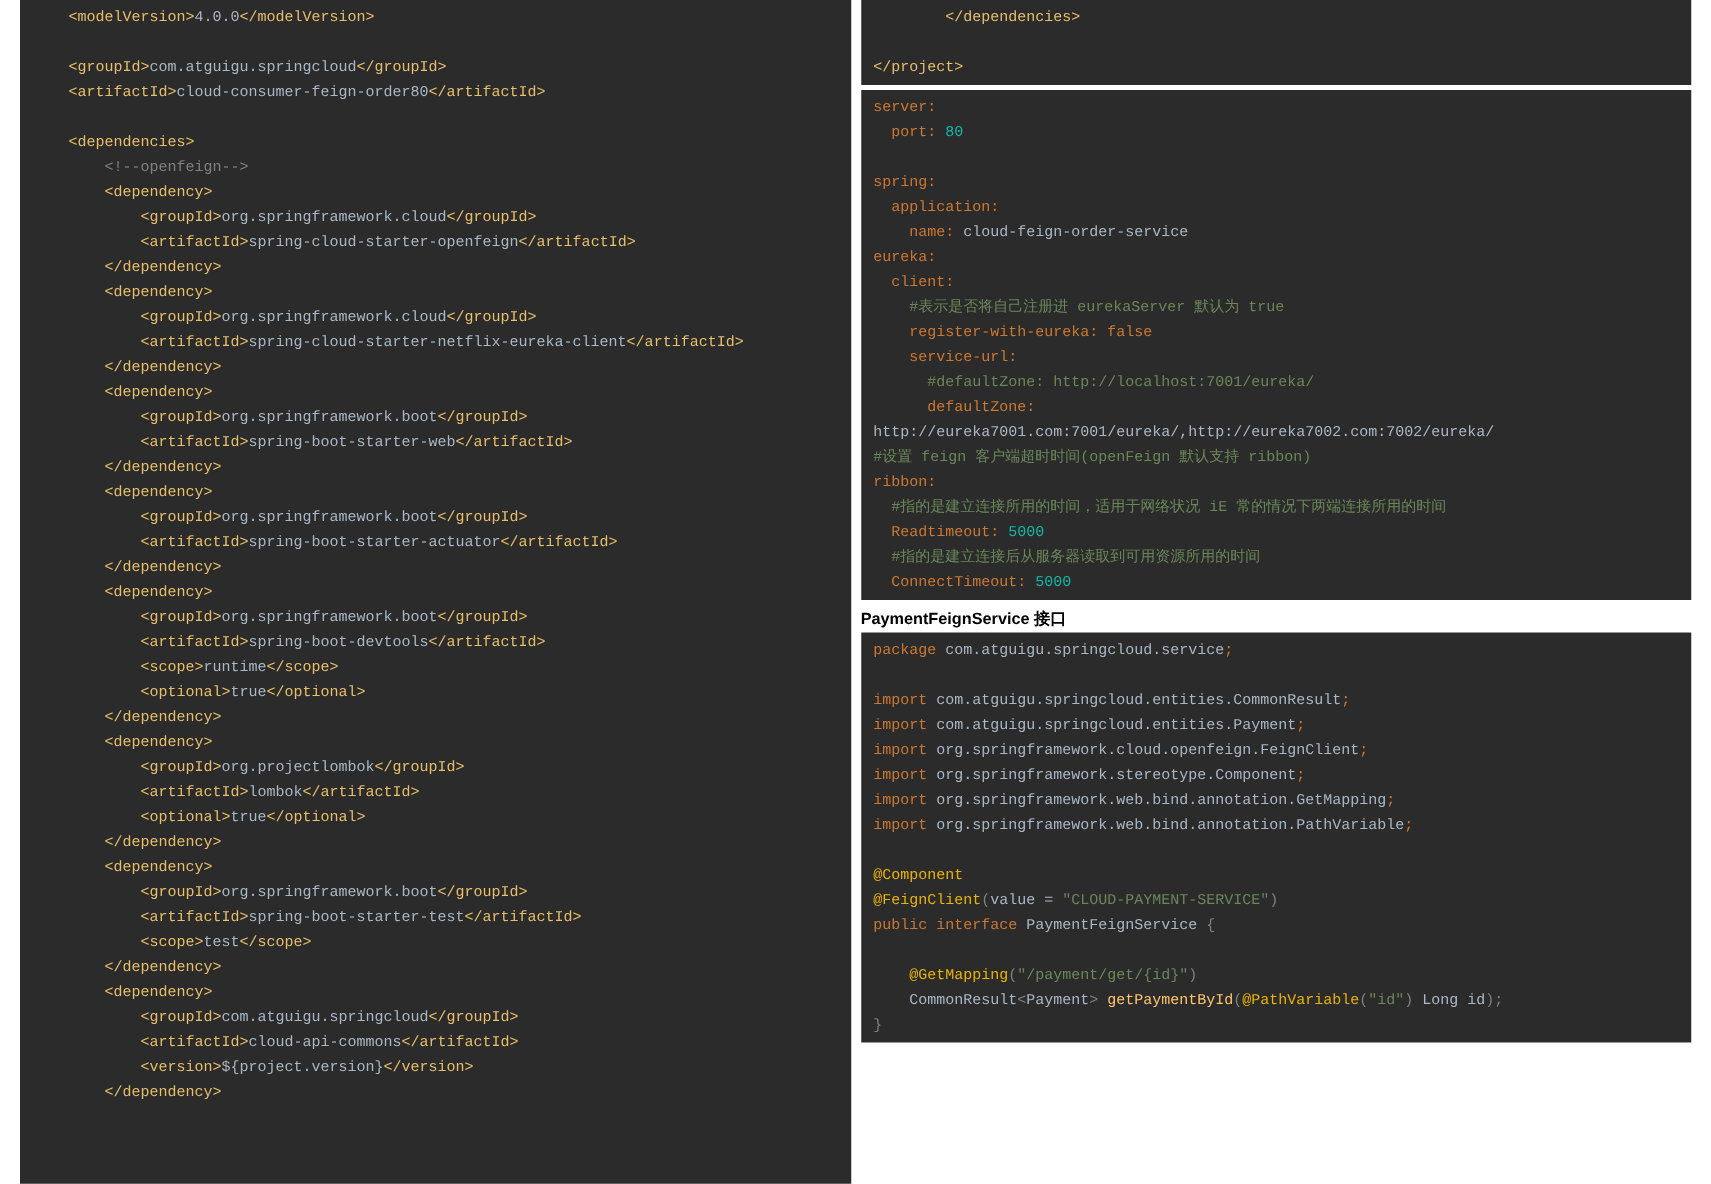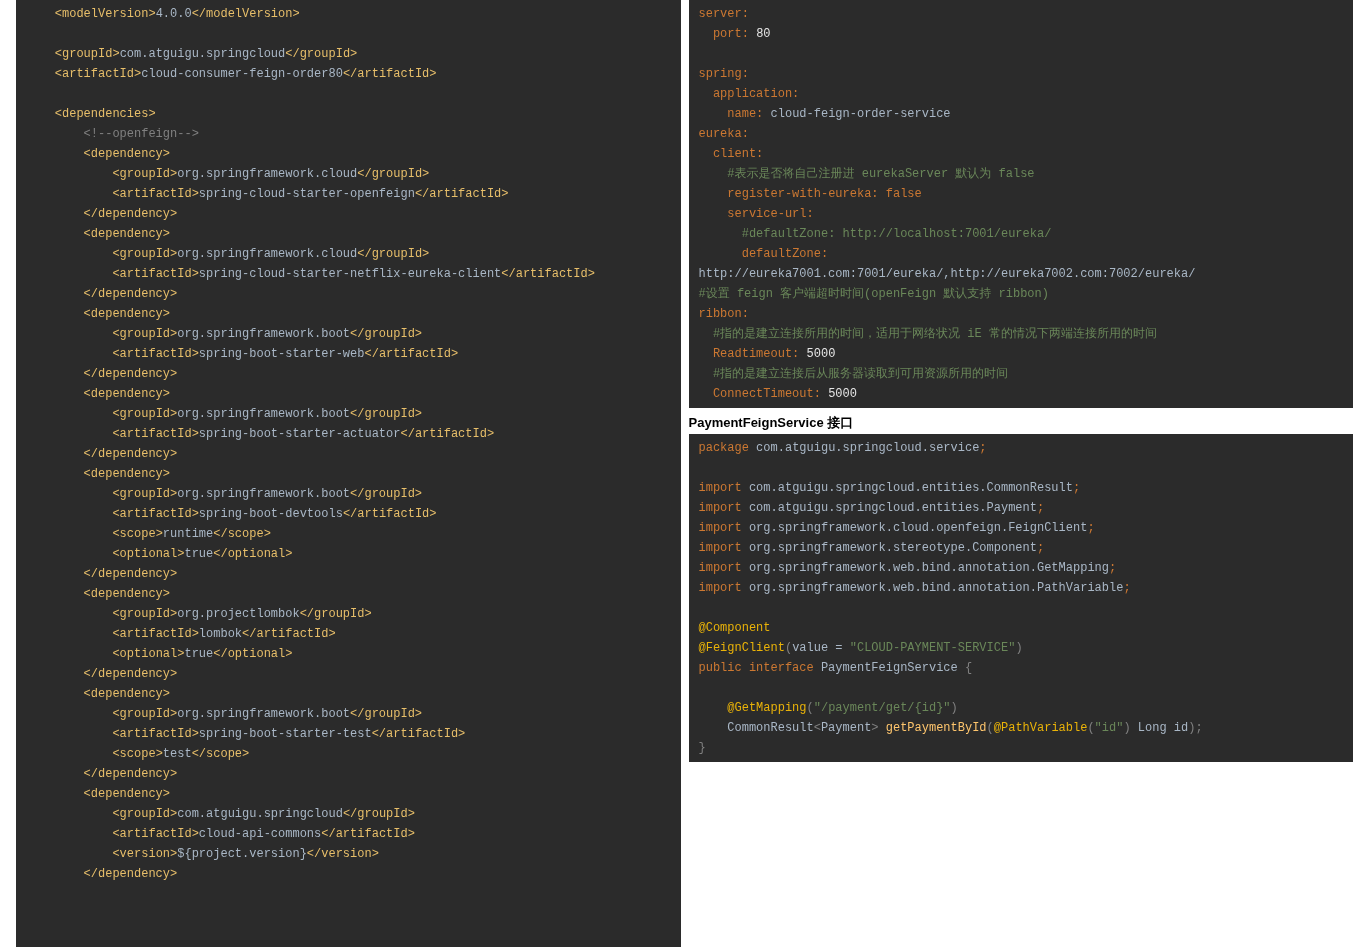--- a/index.html
+++ b/index.html
@@ -3,21 +3,21 @@
 <meta charset="utf-8">
 <style>
 body{margin:0;background:#fff;font-family:Arial,sans-serif;font-size:12px}
 .page{display:flex;width:1369px;height:947px}
 .col{flex:1;padding:0 8px;box-sizing:border-box}
 .col-left{padding-left:16px}
 .col-right{padding-left:0;padding-right:16px}
 pre.code{background:#2b2b2b;margin:0 0 4px 0;padding:4px 10px;font-family:'Courier New',monospace;font-size:12px;line-height:20px;color:#a9b7c6;white-space:pre;overflow:hidden}
 .heading{font-weight:bold;font-size:13px;margin:6px 0 2px 0;color:#000}
 .t{color:#e8bf6a}
-.b{color:#e5e5e5}
+.b{color:#14b8a6}
 .c{color:#808080}
 .k{color:#cc7832}
 .s{color:#6a8759}
 .f{color:#ffc66d}
 .n{color:#eab308}
 </style>
 </head>
 <body>
 
 <div class="page">
@@ -61,29 +61,32 @@
             <span class="t">&lt;artifactId&gt;</span>spring-boot-starter-test<span class="t">&lt;/artifactId&gt;</span>
             <span class="t">&lt;scope&gt;</span>test<span class="t">&lt;/scope&gt;</span>
         <span class="t">&lt;/dependency&gt;</span>
         <span class="t">&lt;dependency&gt;</span>
             <span class="t">&lt;groupId&gt;</span>com.atguigu.springcloud<span class="t">&lt;/groupId&gt;</span>
             <span class="t">&lt;artifactId&gt;</span>cloud-api-commons<span class="t">&lt;/artifactId&gt;</span>
             <span class="t">&lt;version&gt;</span>${project.version}<span class="t">&lt;/version&gt;</span>
         <span class="t">&lt;/dependency&gt;</span></pre>
   </div>
   <div class="col col-right">
+    <pre class="code" id="r1">        <span class="t">&lt;/dependencies&gt;</span>
+
+<span class="t">&lt;/project&gt;</span></pre>
     <pre class="code" id="r2"><span class="k">server:</span>
   <span class="k">port:</span> <span class="b">80</span>
 
 <span class="k">spring:</span>
   <span class="k">application:</span>
     <span class="k">name:</span> cloud-feign-order-service
 <span class="k">eureka:</span>
   <span class="k">client:</span>
-    <span class="s">#表示是否将自己注册进 eurekaServer 默认为 false</span>
+    <span class="s">#表示是否将自己注册进 eurekaServer 默认为 true</span>
     <span class="k">register-with-eureka: false</span>
     <span class="k">service-url:</span>
       <span class="s">#defaultZone: http://localhost:7001/eureka/</span>
       <span class="k">defaultZone:</span>
 http://eureka7001.com:7001/eureka/,http://eureka7002.com:7002/eureka/
 <span class="s">#设置 feign 客户端超时时间(openFeign 默认支持 ribbon)</span>
 <span class="k">ribbon:</span>
   <span class="s">#指的是建立连接所用的时间，适用于网络状况 iE 常的情况下两端连接所用的时间</span>
   <span class="k">Readtimeout:</span> <span class="b">5000</span>
   <span class="s">#指的是建立连接后从服务器读取到可用资源所用的时间</span>

